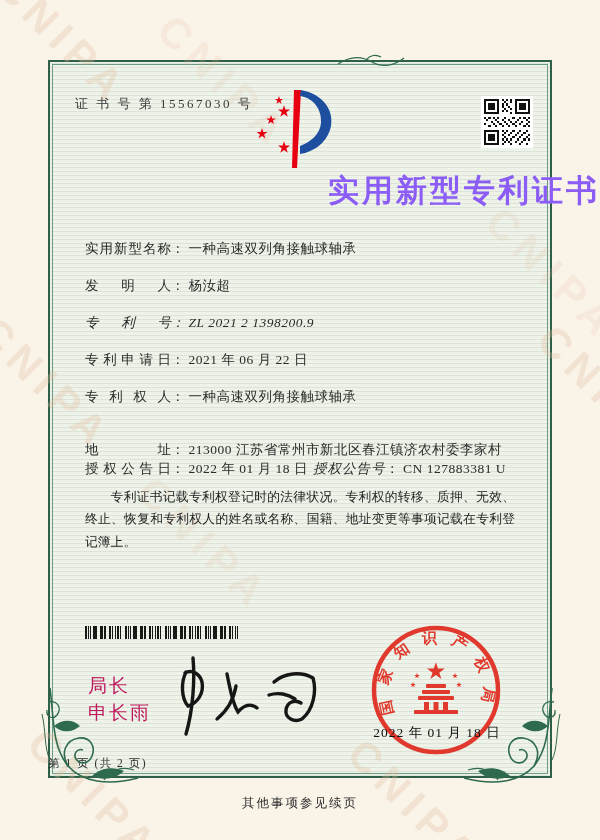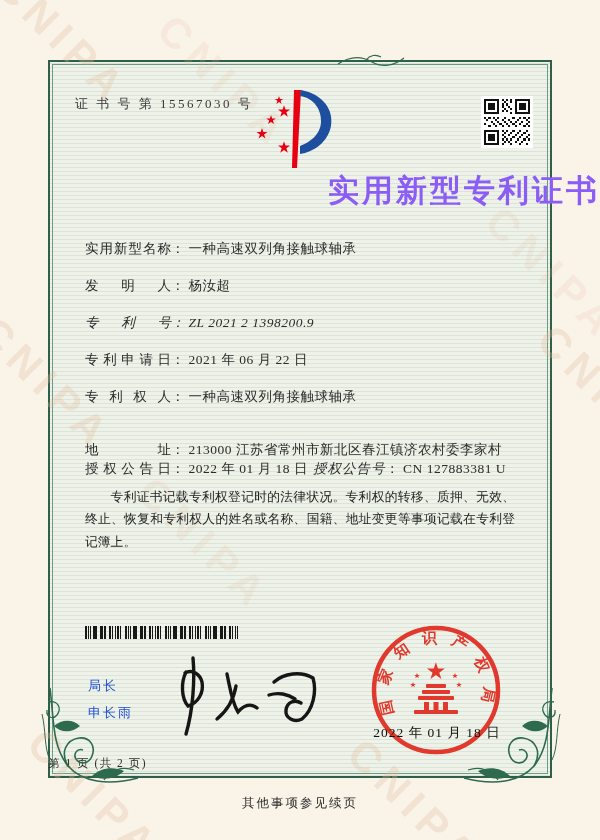--- a/index.html
+++ b/index.html
@@ -61,21 +61,21 @@
   .barcode {
     left:85px; top:626px; width:153px; height:13px;
     background-image:
       repeating-linear-gradient(90deg,#181818 0 2px, transparent 2px 3px,
         #181818 3px 4px, transparent 4px 8px),
       repeating-linear-gradient(90deg,#181818 0 1px, transparent 1px 5px);
   }
 
   .officer {
     left:88px; top:672px; font-family:"Liberation Sans","DejaVu Sans",sans-serif;
-    font-size:13px; line-height:27px; color:#1d4ed8; font-weight:500; letter-spacing:2px;
+    font-size:19px; line-height:27px; color:#be185d; font-weight:500; letter-spacing:2px;
   }
   .signature { left:148px; top:648px; }
 
   .seal { left:368px; top:622px; }
   .seal-date {
     left:362px; top:724px; width:150px; text-align:center;
     font-size:13.5px; color:#101010; letter-spacing:1px; white-space:nowrap;
   }
 
   .page-no { left:48px; right:48px; top:756px; text-align:left; font-size:11.5px; letter-spacing:1.5px; color:#2e2e2e; }

